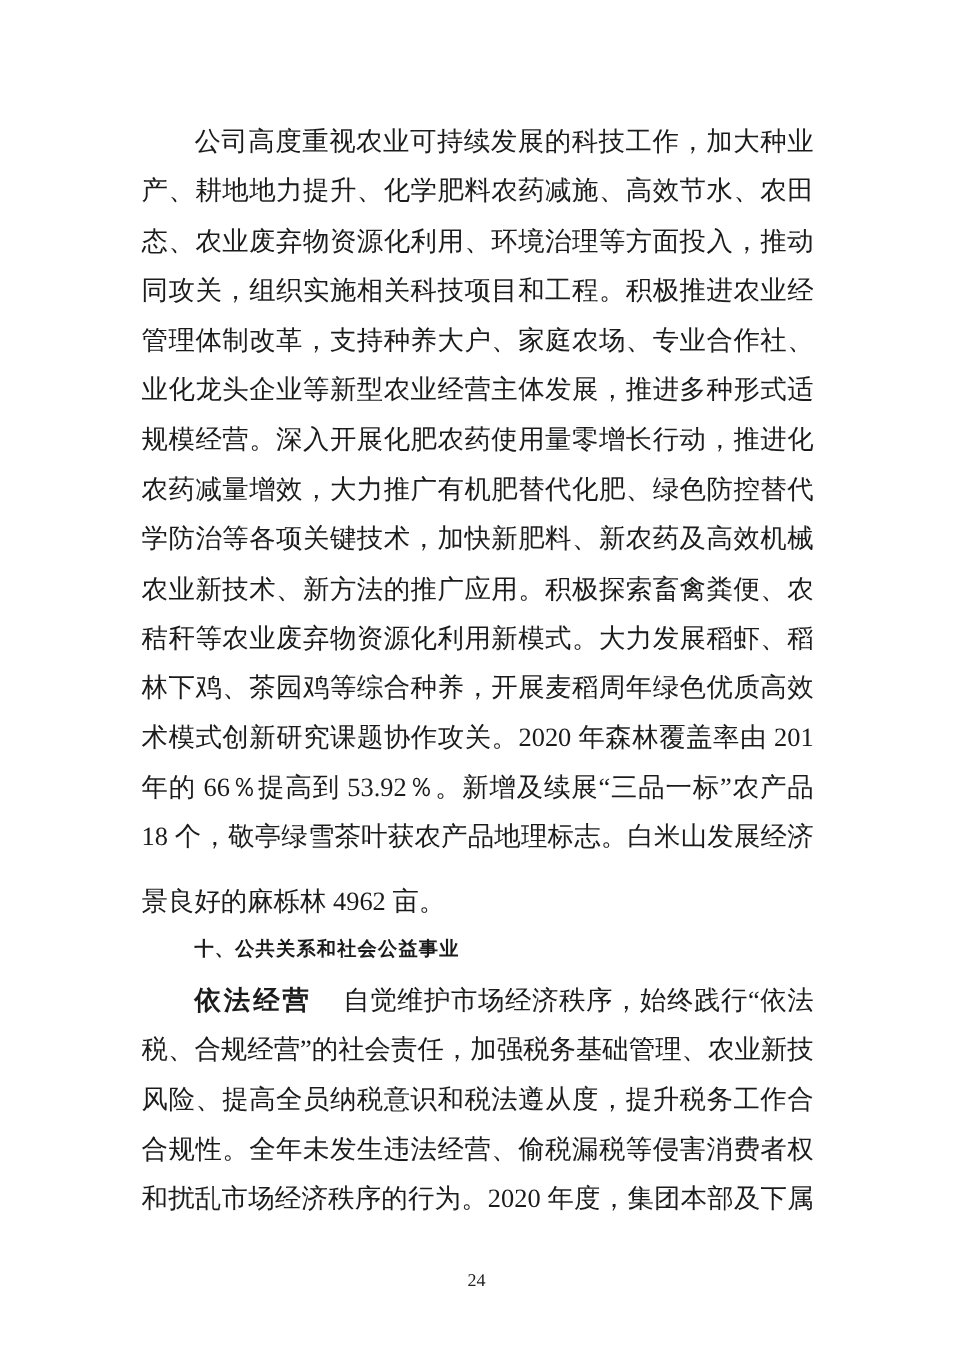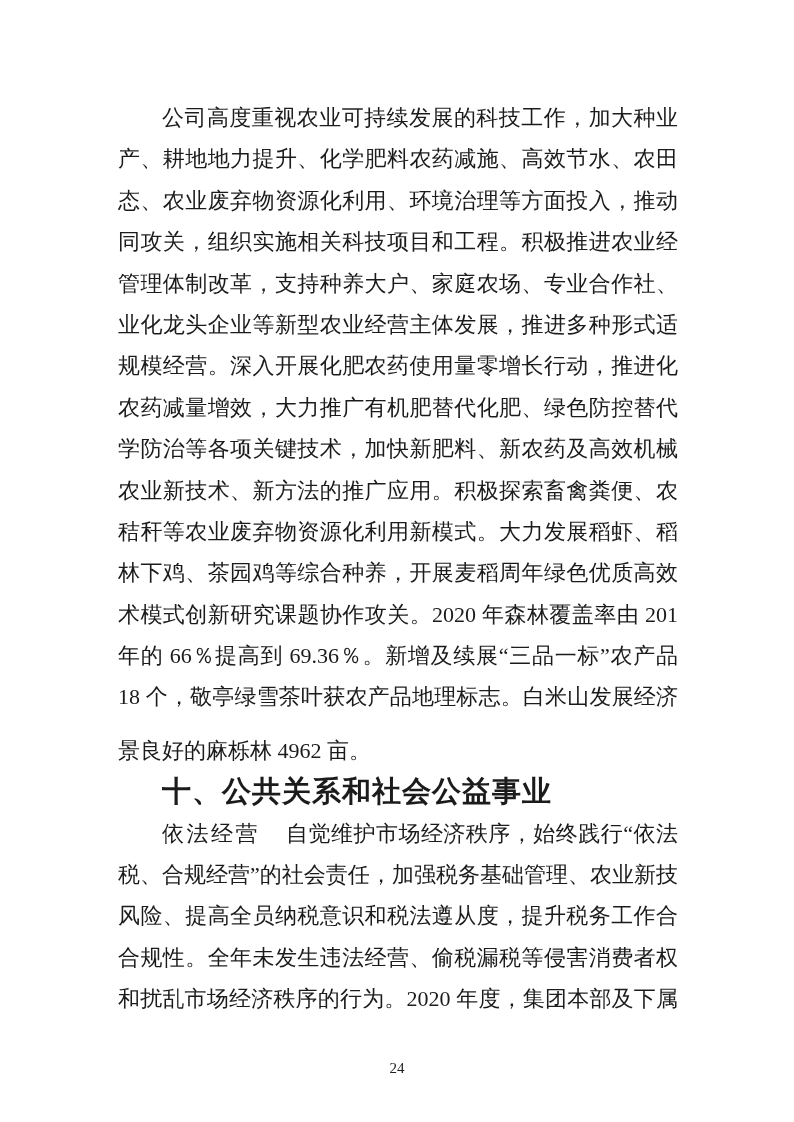--- a/index.html
+++ b/index.html
@@ -37,28 +37,28 @@
     margin-top: 12px;
   }
   .line.ind {
     text-indent: 44px;
   }
   .heading {
     height: 41.4px;
     overflow: hidden;
     font-family: "Liberation Sans", sans-serif;
     font-weight: bold;
-    font-size: 29px;
+    font-size: 16px;
     text-indent: 44px;
     text-align: left;
     text-align-last: left;
     letter-spacing: 1px;
   }
   .lead {
-    font-weight: normal;
+    font-weight: bold;
     margin-right: 26px;
     letter-spacing: 2px;
   }
   .pagenum {
     position: absolute;
     top: 1035px;
     left: 0;
     width: 100%;
     text-align: center;
     font-size: 15px;
@@ -78,21 +78,21 @@
     <div class="line">同攻关，组织实施相关科技项目和工程。积极推进农业经营</div>
     <div class="line">管理体制改革，支持种养大户、家庭农场、专业合作社、产</div>
     <div class="line">业化龙头企业等新型农业经营主体发展，推进多种形式适度</div>
     <div class="line">规模经营。深入开展化肥农药使用量零增长行动，推进化肥</div>
     <div class="line">农药减量增效，大力推广有机肥替代化肥、绿色防控替代化</div>
     <div class="line">学防治等各项关键技术，加快新肥料、新农药及高效机械等</div>
     <div class="line">农业新技术、新方法的推广应用。积极探索畜禽粪便、农业</div>
     <div class="line">秸秆等农业废弃物资源化利用新模式。大力发展稻虾、稻鸭、</div>
     <div class="line">林下鸡、茶园鸡等综合种养，开展麦稻周年绿色优质高效技</div>
     <div class="line">术模式创新研究课题协作攻关。2020 年森林覆盖率由 2015</div>
-    <div class="line">年的 66％提高到 69.36％。新增及续展“三品一标”农产品</div>
+    <div class="line">年的 66％提高到 53.92％。新增及续展“三品一标”农产品</div>
     <div class="line">18 个，敬亭绿雪茶叶获农产品地理标志。白米山发展经济前</div>
     <div class="line short">景良好的麻栎林 4962 亩。</div>
 
     <div class="heading">十、公共关系和社会公益事业</div>
 
     <div class="line ind">
       <span class="lead">依法经营</span><span>自觉维护市场经济秩序，始终践行“依法纳</span>
     </div>
     <div class="line">税、合规经营”的社会责任，加强税务基础管理、农业新技术</div>
     <div class="line">风险、提高全员纳税意识和税法遵从度，提升税务工作合法、</div>

